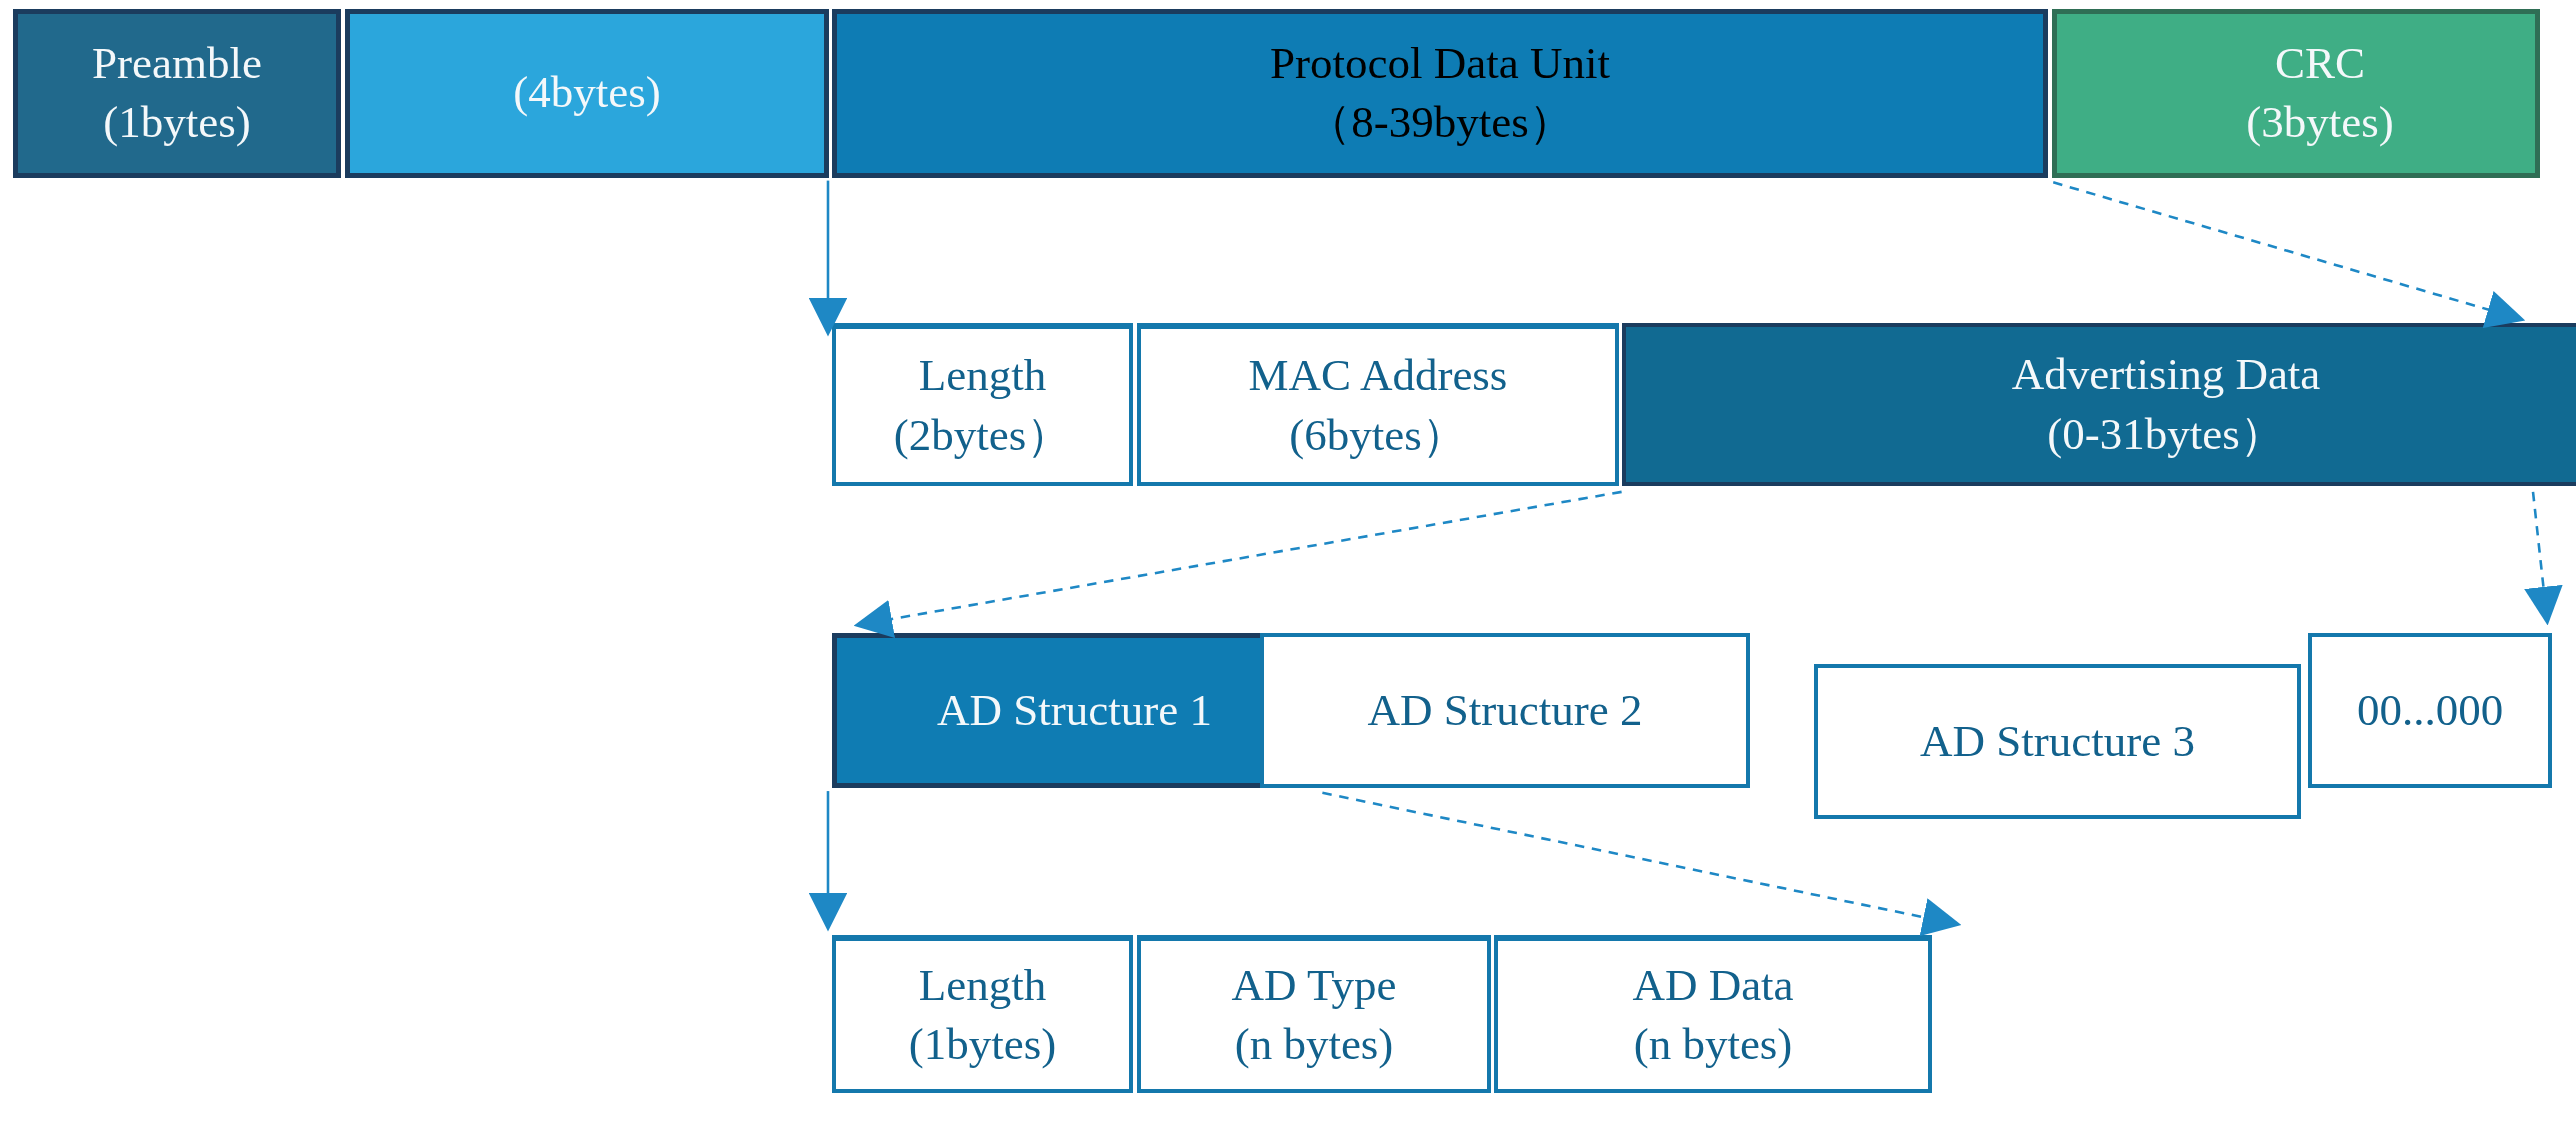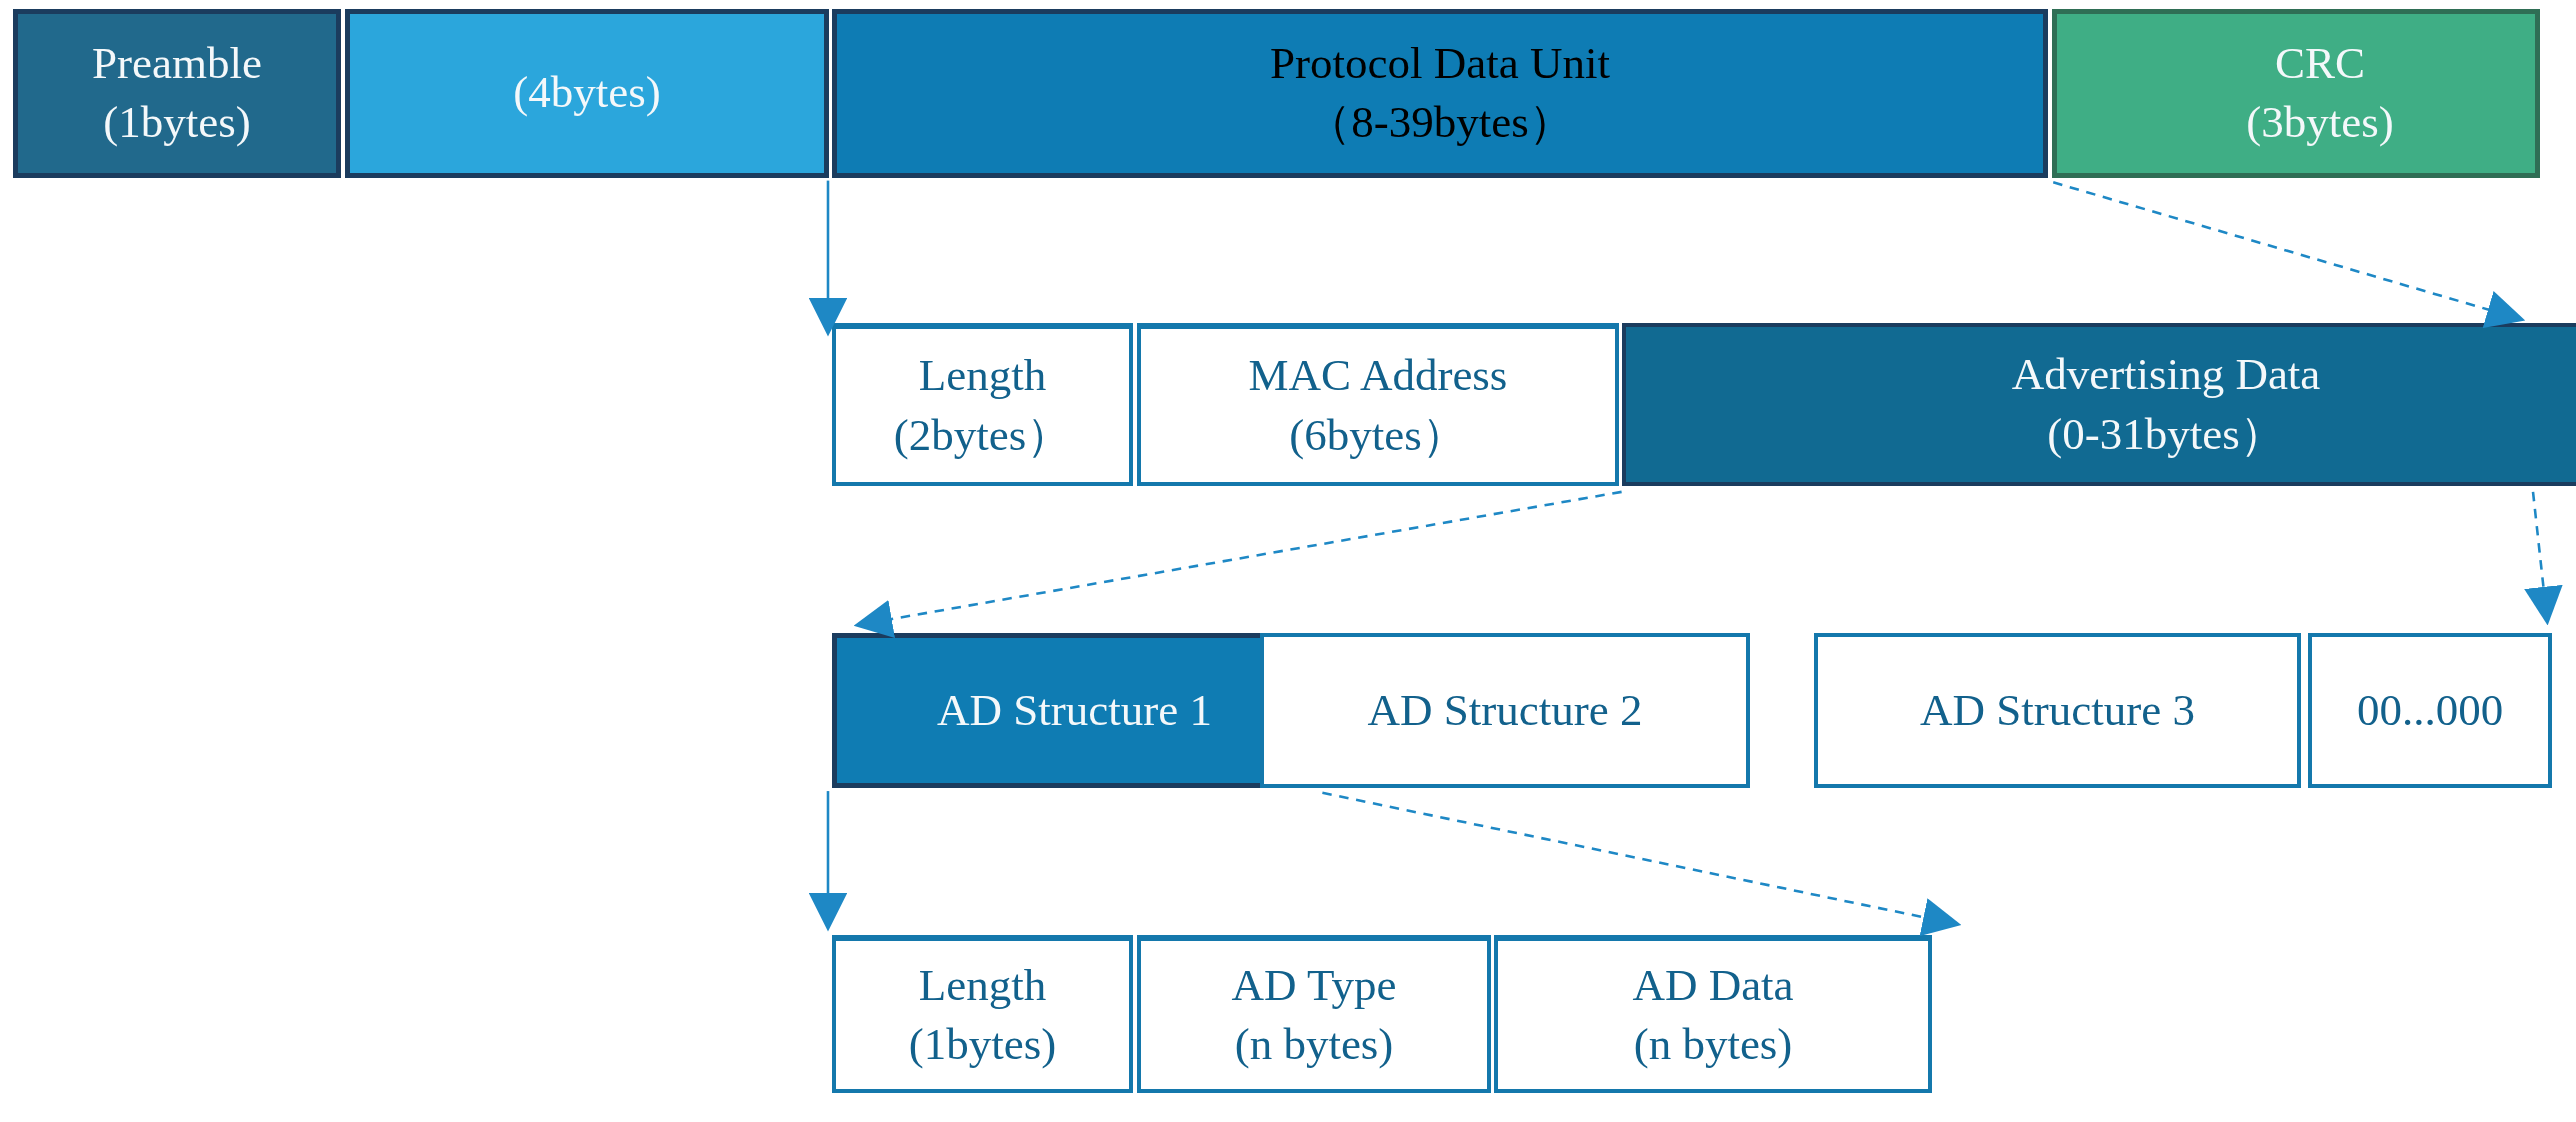--- a/index.html
+++ b/index.html
@@ -89,21 +89,21 @@
   </div>
 
   <div class="box v-bluefill" style="left:832px;  top:633px; width:485px; height:155px;">
     <span class="l1">AD Structure 1</span>
 
   </div>
   <div class="box v-white" style="left:1260px; top:633px; width:490px; height:155px;">
     <span class="l1">AD Structure 2</span>
 
   </div>
-  <div class="box v-white" style="left:1814px; top:633px; width:487px; height:155px;">
+  <div class="box v-white" style="left:1814px; top:664px; width:487px; height:155px;">
     <span class="l1">AD Structure 3</span>
 
   </div>
   <div class="box v-white" style="left:2308px; top:633px; width:244px; height:155px;">
     <span class="l1">00...000</span>
 
   </div>
 
   <div class="box v-white thick-top" style="left:832px;  top:935px; width:301px; height:158px;">
     <span class="l1">Length</span>

